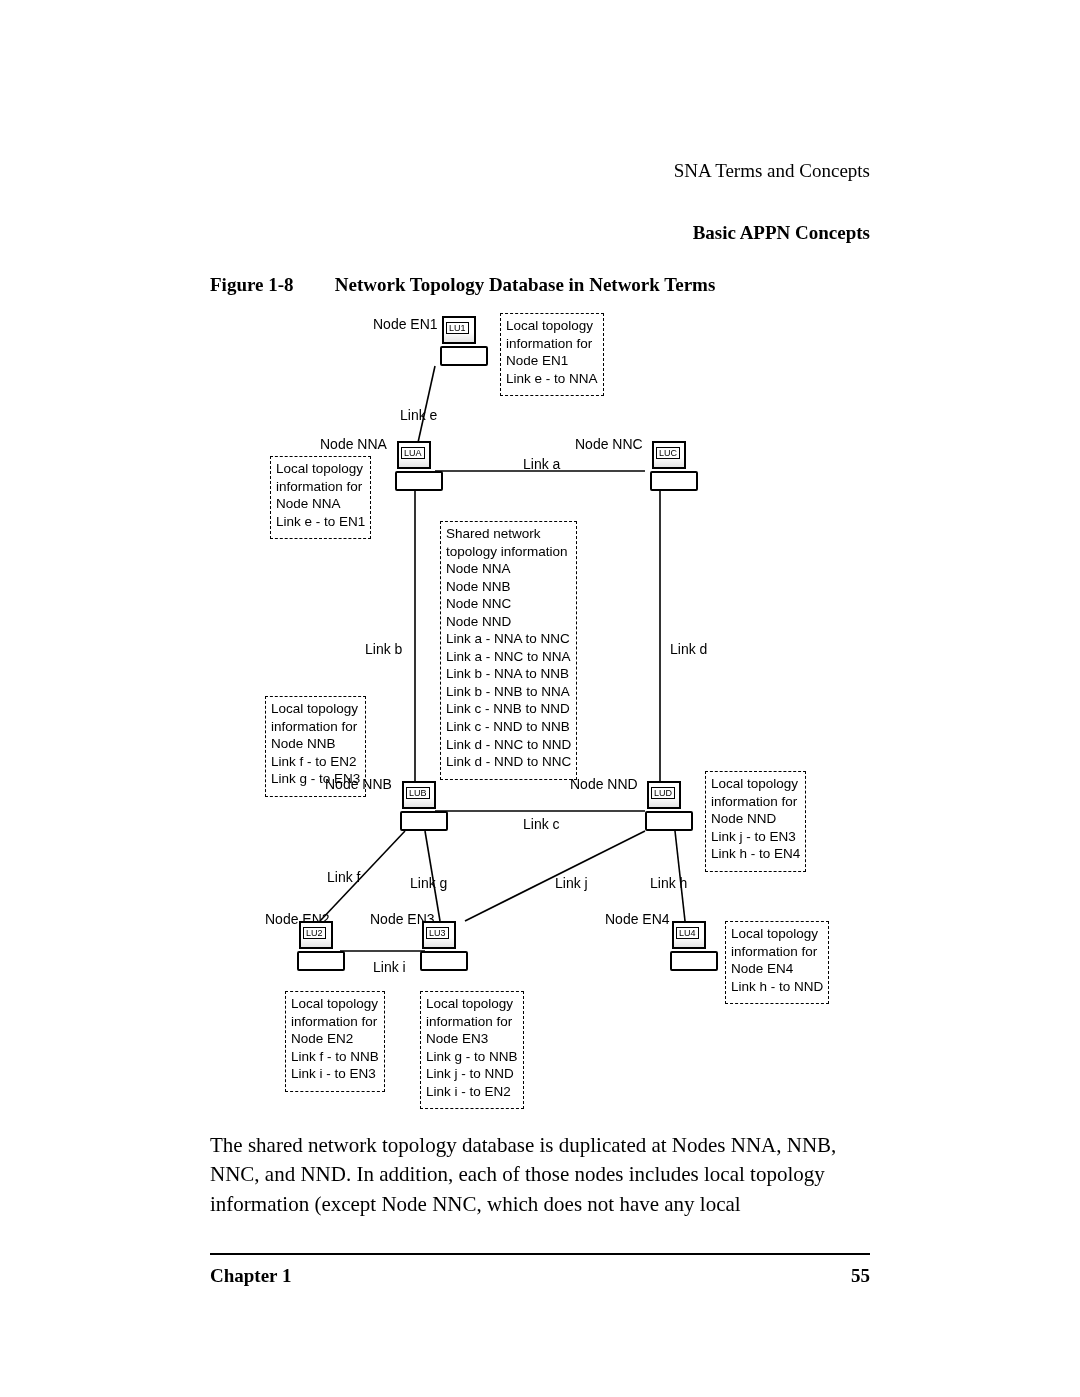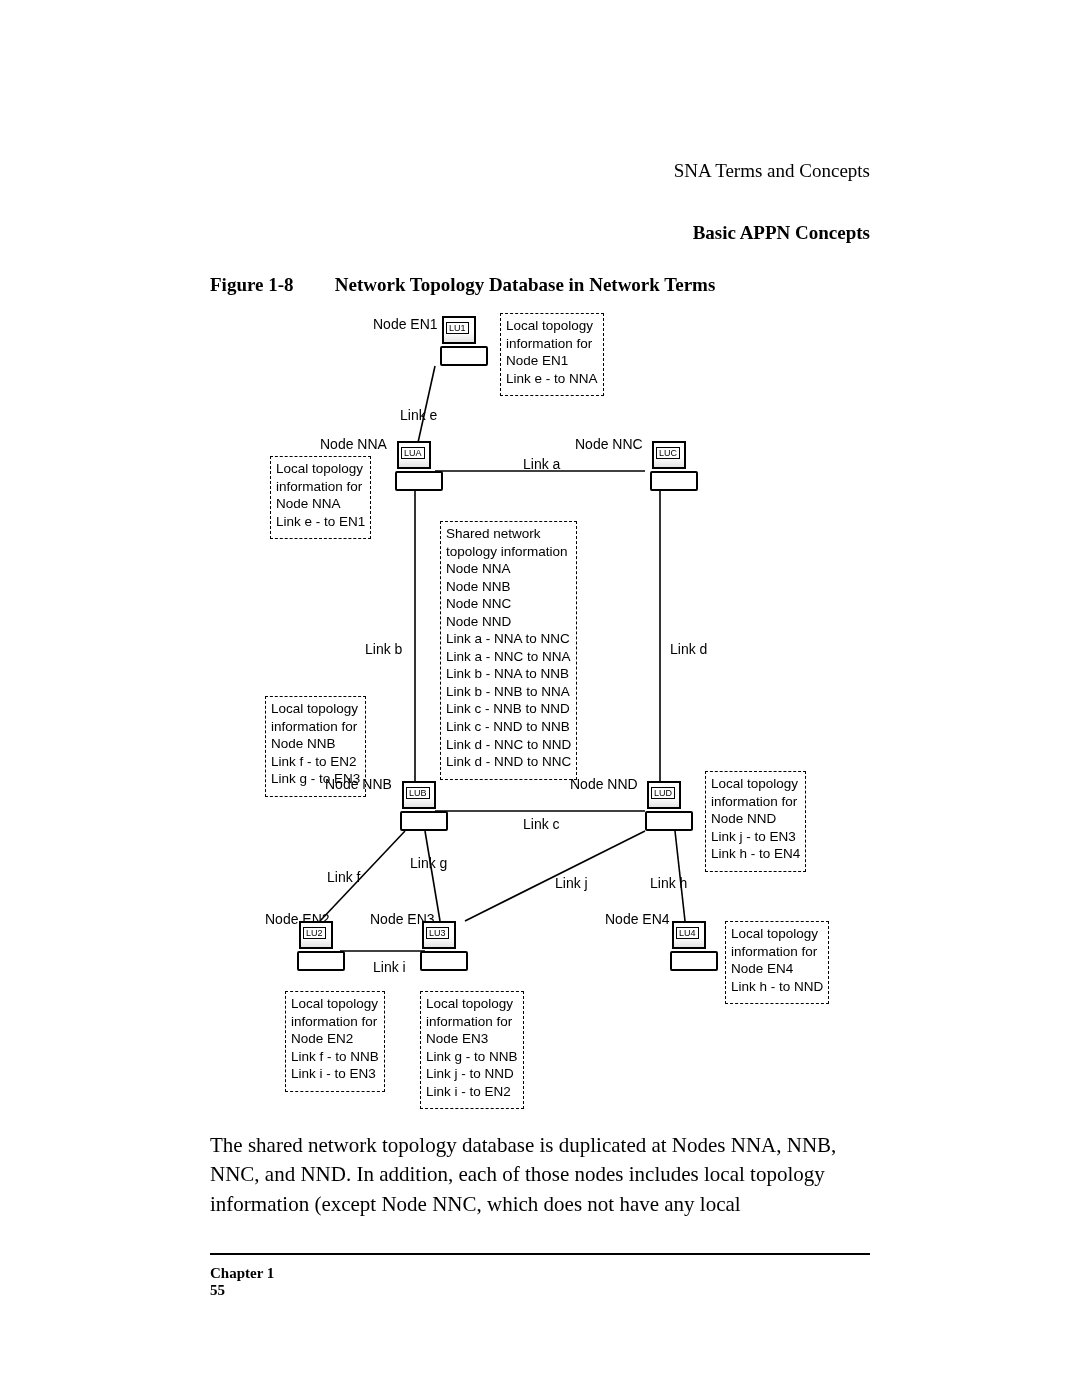--- a/index.html
+++ b/index.html
@@ -98,23 +98,22 @@
     margin-top: 16px;
   }
   .footer-rule {
     border: none;
     border-top: 2px solid #000;
     margin: 34px 0 10px 0;
   }
   .footer {
     display: flex;
     justify-content: space-between;
-    font-size: 15px;
+    font-size: 19px;
     font-weight: bold;
-    flex-direction: column;
   }
   svg.net {
     position: absolute;
     left: 0; top: 0;
     width: 550px; height: 790px;
   }
   svg.net line {
     stroke: #000;
     stroke-width: 1.6;
   }
@@ -195,21 +194,21 @@
 
       <div class="dtext" style="left:305px; top:465px;">Node NND</div>
       <div class="computer" style="left:380px; top:470px;">
           <span class="label">LUD</span>
         </div>
       <div class="dashed-box" style="left:440px; top:460px;">Local topology<br>information for<br>Node NND<br>Link j - to EN3<br>Link h - to EN4</div>
 
       <div class="dtext" style="left:258px; top:505px;">Link c</div>
 
       <div class="dtext" style="left:62px; top:558px;">Link f</div>
-      <div class="dtext" style="left:145px; top:544px;">Link g</div>
+      <div class="dtext" style="left:145px; top:564px;">Link g</div>
       <div class="dtext" style="left:290px; top:564px;">Link j</div>
       <div class="dtext" style="left:385px; top:564px;">Link h</div>
 
       <div class="dtext" style="left:0px; top:600px;">Node EN2</div>
       <div class="computer" style="left:32px; top:610px;">
           <span class="label">LU2</span>
         </div>
 
       <div class="dtext" style="left:105px; top:600px;">Node EN3</div>
       <div class="computer" style="left:155px; top:610px;">

